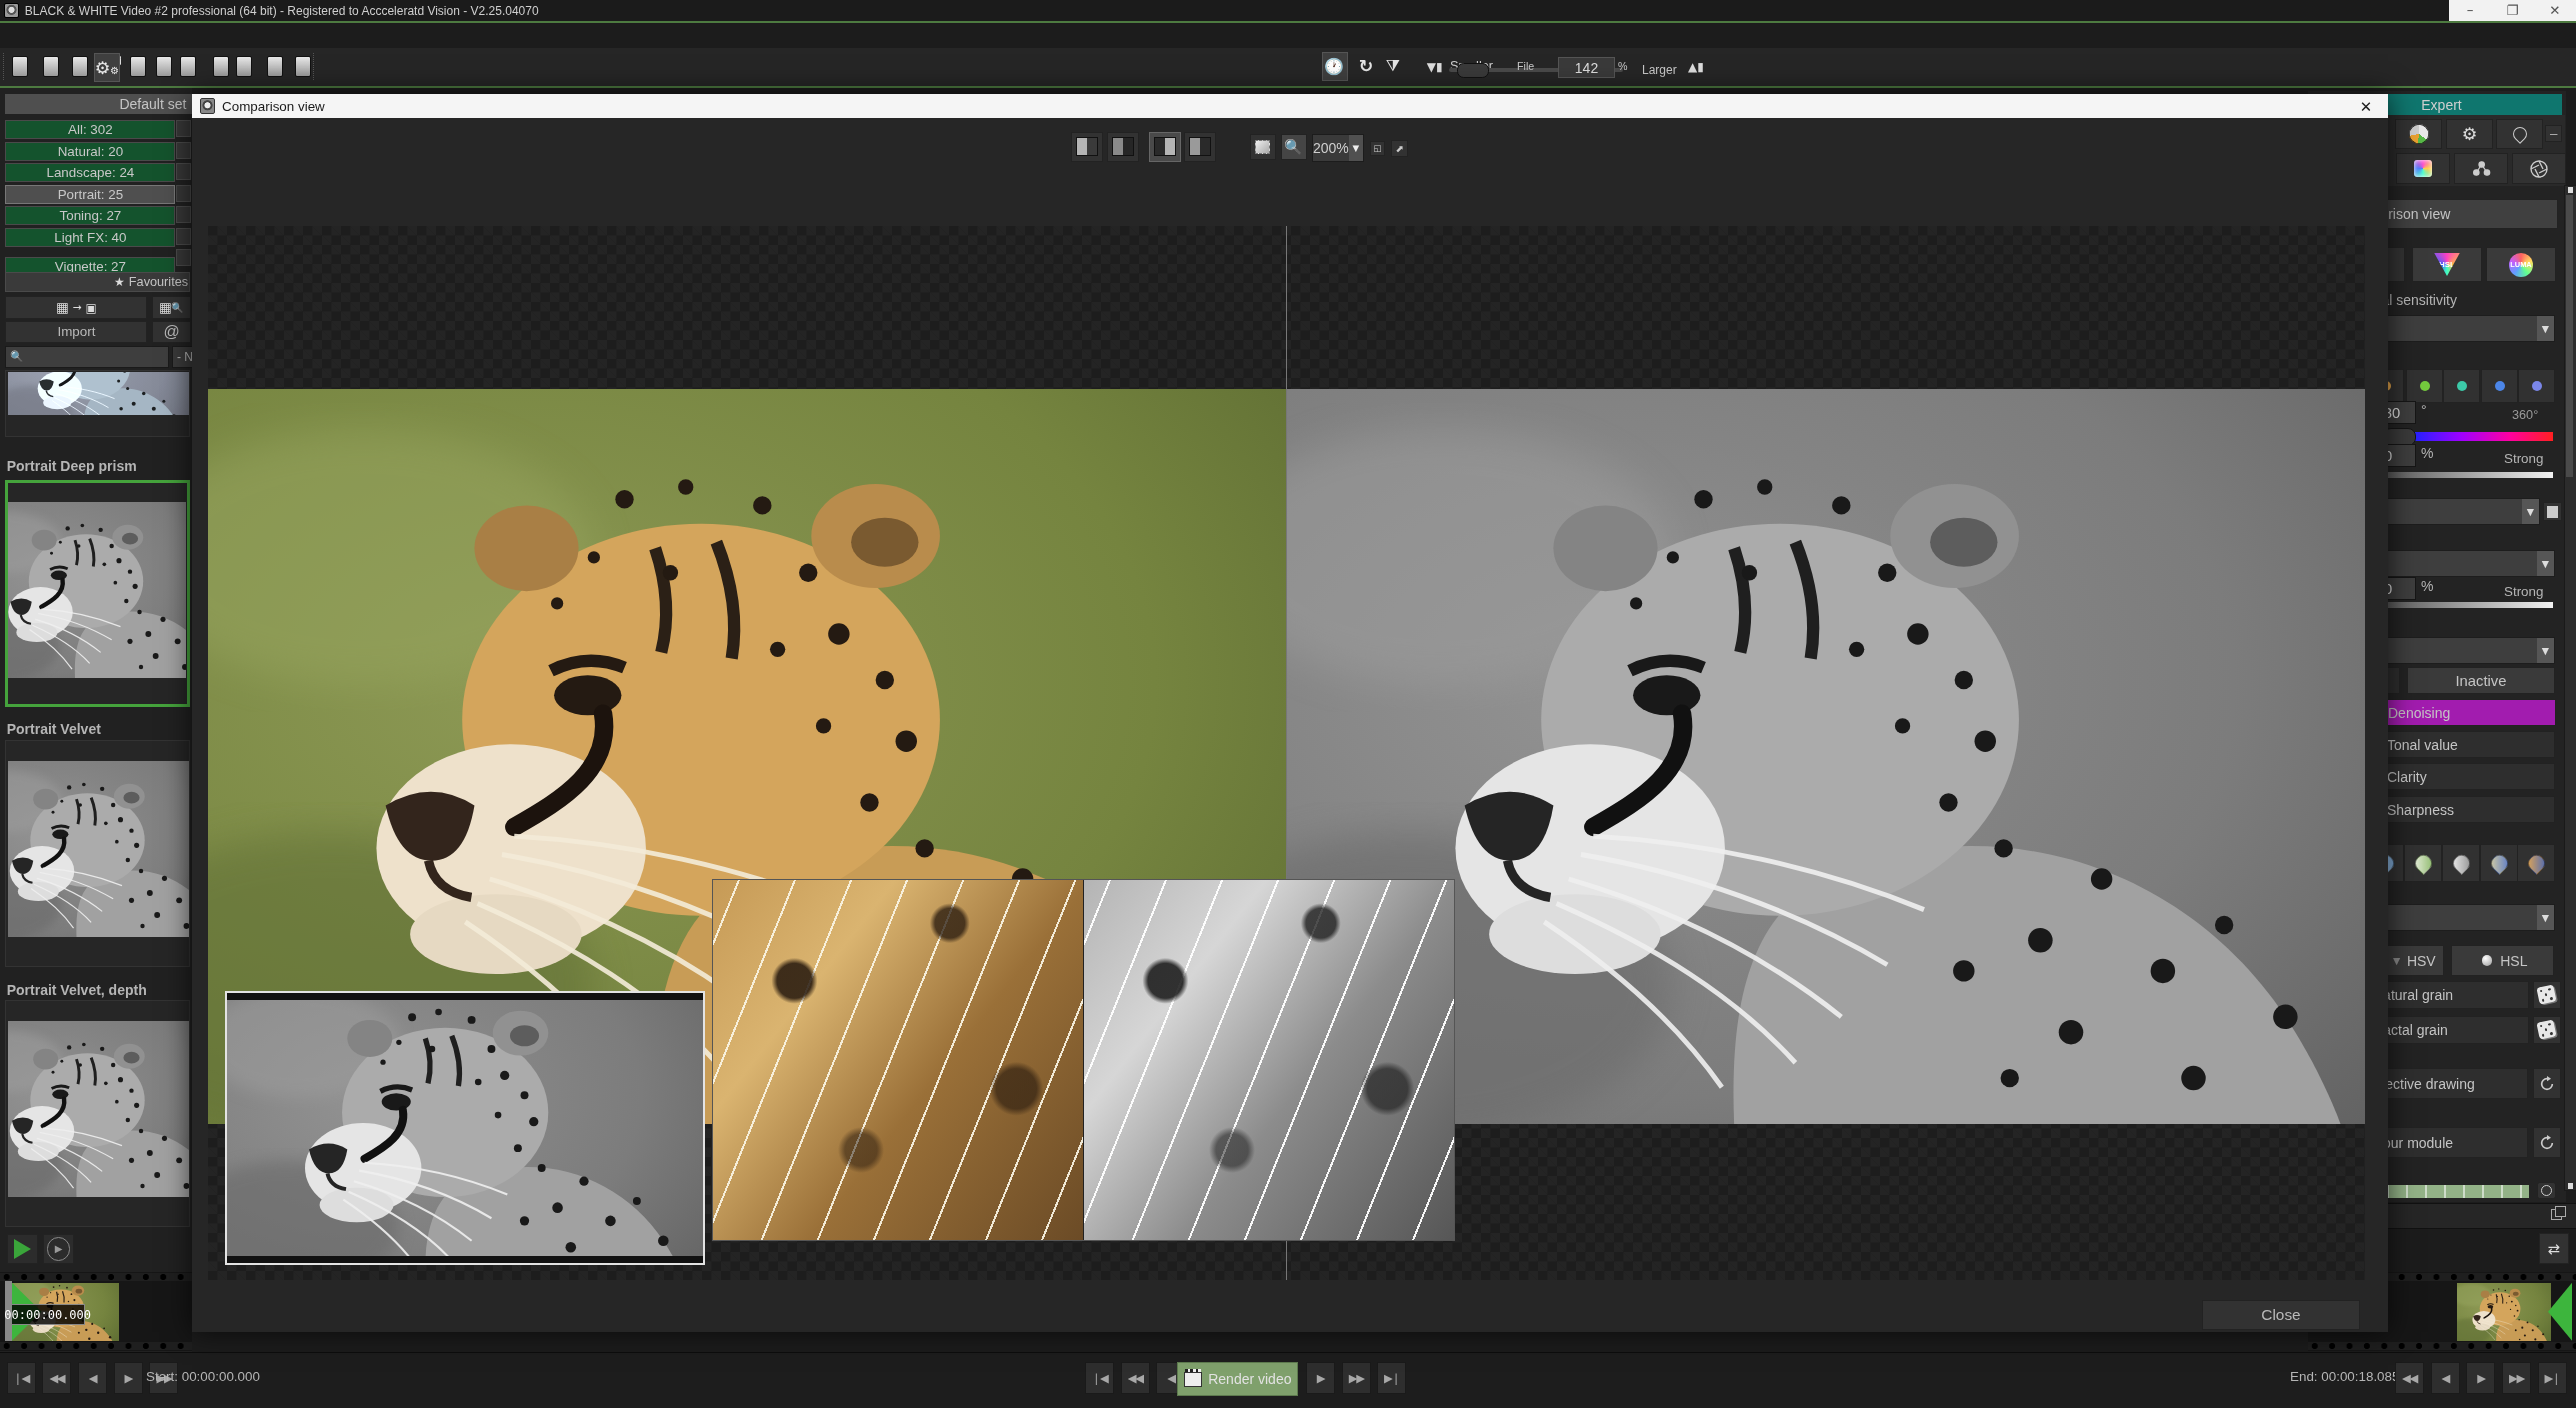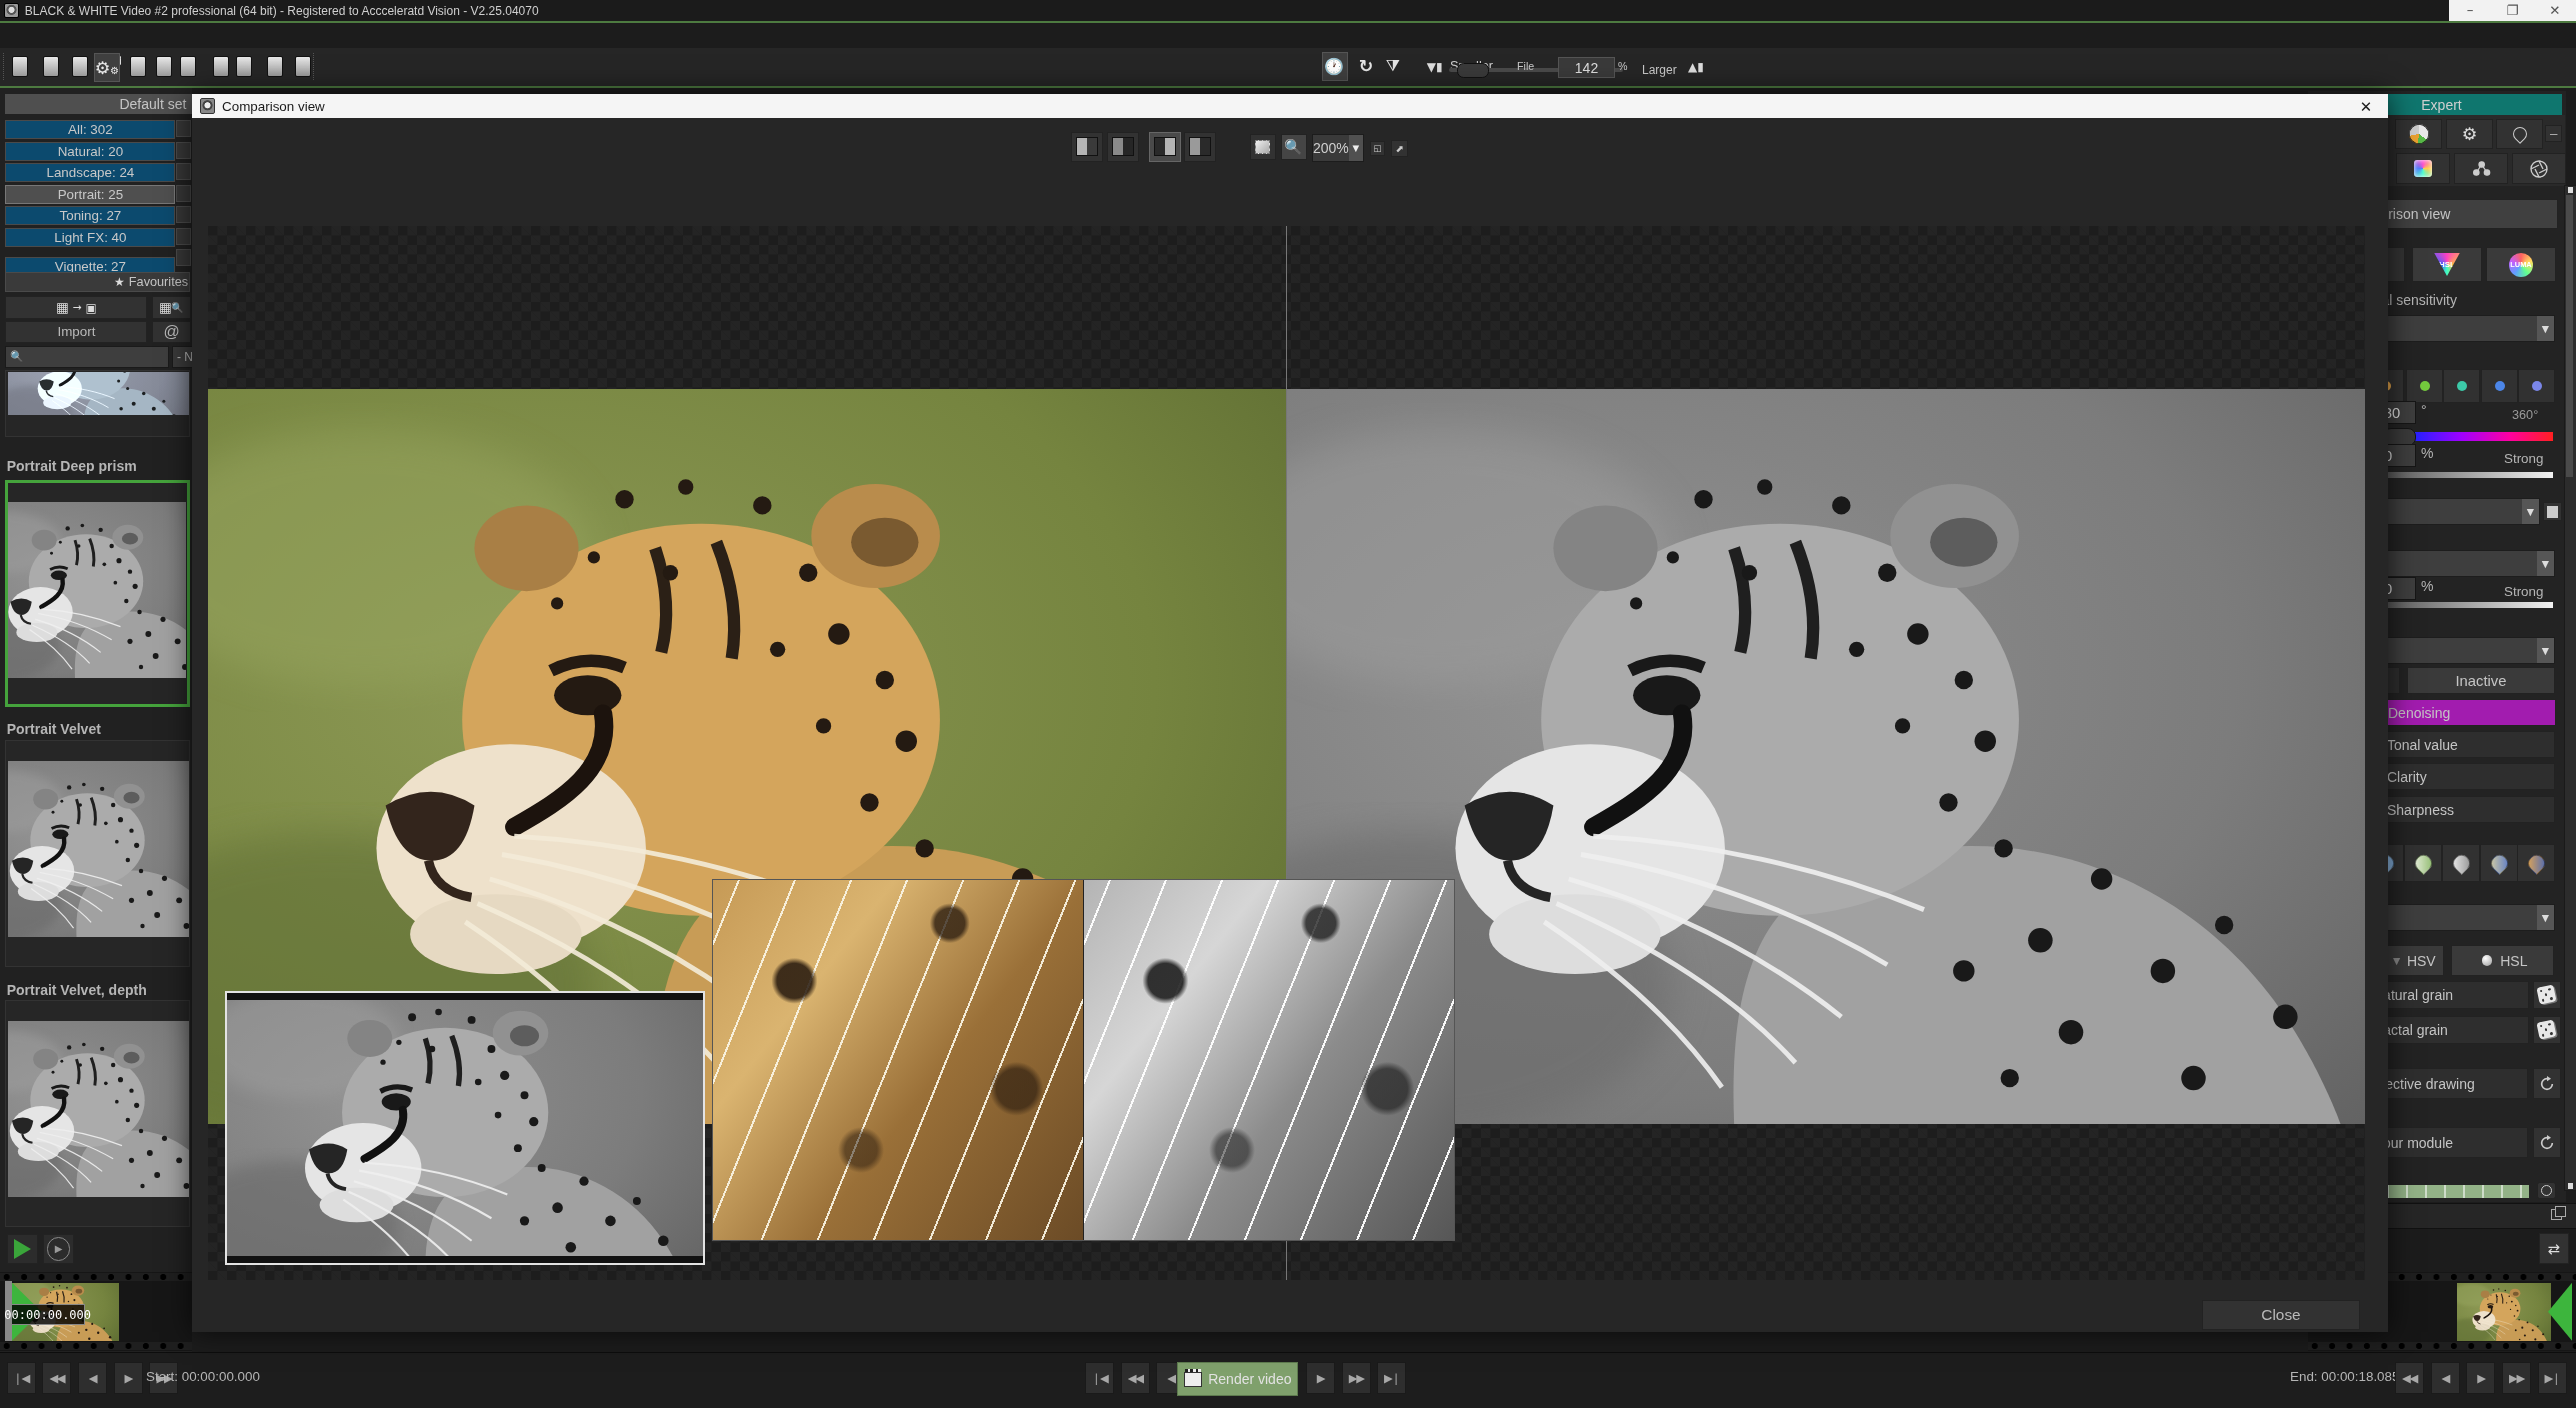--- a/index.html
+++ b/index.html
@@ -25,21 +25,21 @@
   #toolbar{left:0;top:48px;width:2576px;height:38px;background:#262626;}
   .tbico{position:absolute;top:5.4px;width:24px;height:27px;display:flex;align-items:center;justify-content:center;}
   .tbico .sh{width:14.8px;height:19px;background:linear-gradient(180deg,#e8e8e8,#9a9a9a);border-radius:2px;border:0.7px solid #111;position:relative;}
   .tbico.active{background:#3f3f3f;border:0.7px solid #555;}
   .tbico .lbl{position:absolute;font-size:7.4px;font-weight:bold;color:#111;background:#ddd;padding:0 0.7px;border-radius:1.3px;top:2.7px;left:1.3px;margin-left:33px;}
   .tbsep{position:absolute;top:5.4px;width:1.3px;height:27px;border-left:1.3px dotted #555;}
   #zoomgroup{position:absolute;top:0;height:38px;}
   #zoomtrack{position:absolute;height:4px;background:#4a4a4a;border-radius:2px;top:20px;}
   #zoomhandle{position:absolute;width:29.5px;height:13.4px;border-radius:6.7px;background:#3a3a3a;border:0.7px solid #111;top:-5.4px;left:8px;}
   #zoomval{position:absolute;width:55px;height:19px;background:#3a3a3a;border:0.7px solid #555;color:#ddd;font-size:14px;display:flex;align-items:center;justify-content:center;top:9.4px;}
-  .cat{position:absolute;left:5.4px;width:168px;height:17.4px;background:#0c4a6e;border:0.7px solid #4a4a4a;
+  .cat{position:absolute;left:5.4px;width:168px;height:17.4px;background:#14532d;border:0.7px solid #4a4a4a;
        color:#c8c8c8;font-size:13.4px;display:flex;align-items:center;justify-content:center;}
   .cat.selected{background:#4f4f4f;border-color:#777;}
   .catsliver{position:absolute;left:176px;width:14.8px;height:17.4px;background:#373737;border:0.7px solid #4a4a4a;box-sizing:border-box;}
   .presetlabel{position:absolute;left:6.7px;font-size:14px;font-weight:bold;color:#b5b5b5;}
   .presetcard{position:absolute;left:5.4px;width:185px;background:#262626;border:0.7px solid #333;box-sizing:border-box;}
   .presetcard.selected{border:3.4px solid #45a33c;}
   .thumb{position:absolute;overflow:hidden;background:#151515;}
   .bw{filter:grayscale(1) contrast(1.03);}
   .cool{filter:grayscale(.72) sepia(.18) hue-rotate(165deg) saturate(.7) brightness(1.08);}
   

